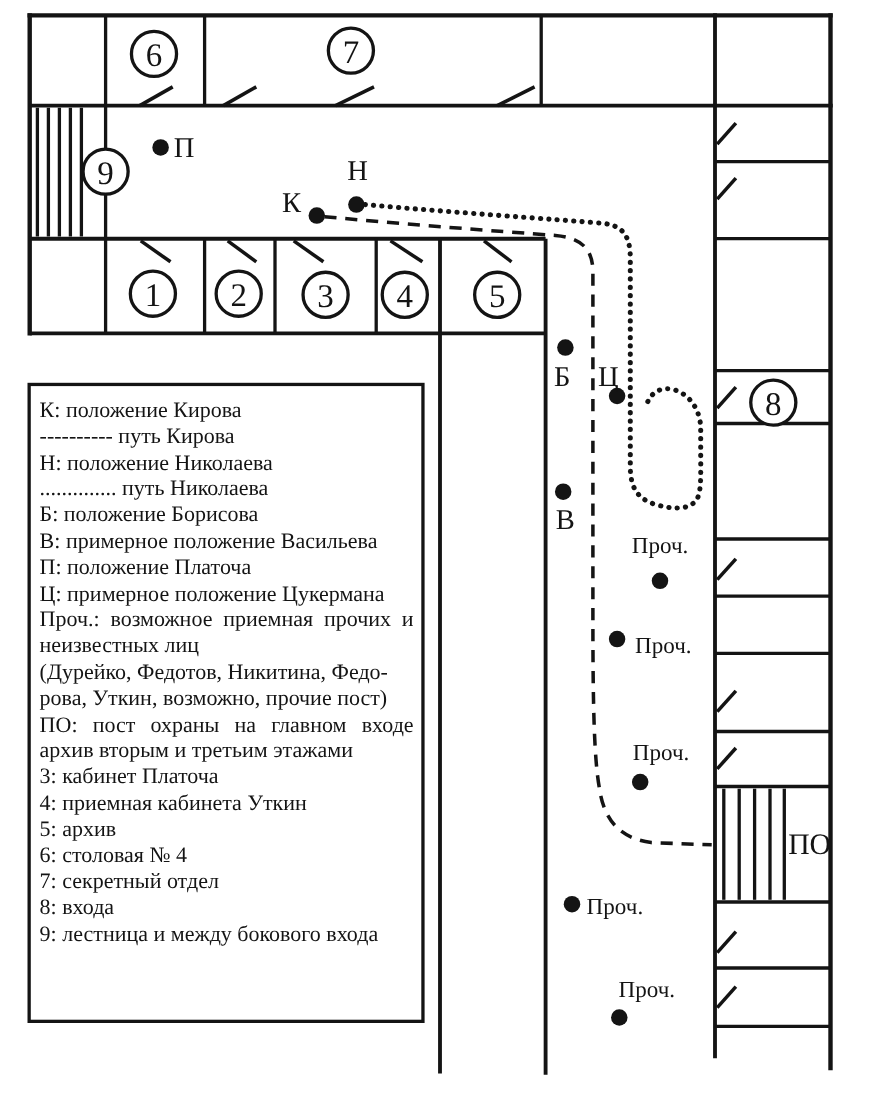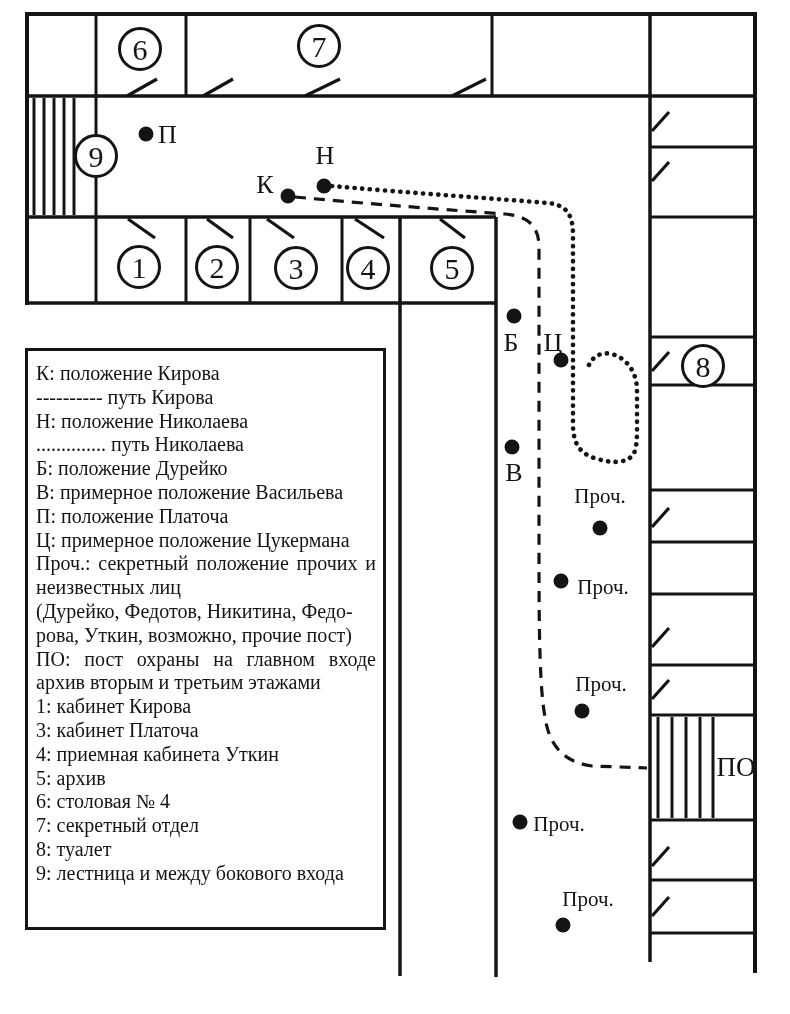--- a/index.html
+++ b/index.html
@@ -148,33 +148,32 @@
     <text x="559" y="831">Проч.</text>
     <text x="588" y="906">Проч.</text>
   </g>
 </svg>
 
   <div class="legend">
     <div class="ln">К: положение Кирова</div>
     <div class="ln">---------- путь Кирова</div>
     <div class="ln">Н: положение Николаева</div>
     <div class="ln">.............. путь Николаева</div>
-    <div class="ln">Б: положение Дурейко</div>
+    <div class="ln">Б: положение Борисова</div>
     <div class="ln">В: примерное положение Васильева</div>
     <div class="ln">П: положение Платоча</div>
     <div class="ln">Ц: примерное положение Цукермана</div>
-    <div class="ln jl">Проч.: секретный положение прочих и</div>
+    <div class="ln jl">Проч.: возможное приемная прочих и</div>
     <div class="ln">неизвестных лиц</div>
     <div class="ln">(Дурейко, Федотов, Никитина, Федо-</div>
     <div class="ln">рова, Уткин, возможно, прочие пост)</div>
     <div class="ln jl">ПО: пост охраны на главном входе</div>
     <div class="ln">архив вторым и третьим этажами</div>
-    <div class="ln">1: кабинет Кирова</div>
     <div class="ln">3: кабинет Платоча</div>
     <div class="ln">4: приемная кабинета Уткин</div>
     <div class="ln">5: архив</div>
     <div class="ln">6: столовая № 4</div>
     <div class="ln">7: секретный отдел</div>
-    <div class="ln">8: туалет</div>
+    <div class="ln">8: входа</div>
     <div class="ln">9: лестница и между бокового входа</div>
   </div>
 
 </div>
 
 </body></html>

